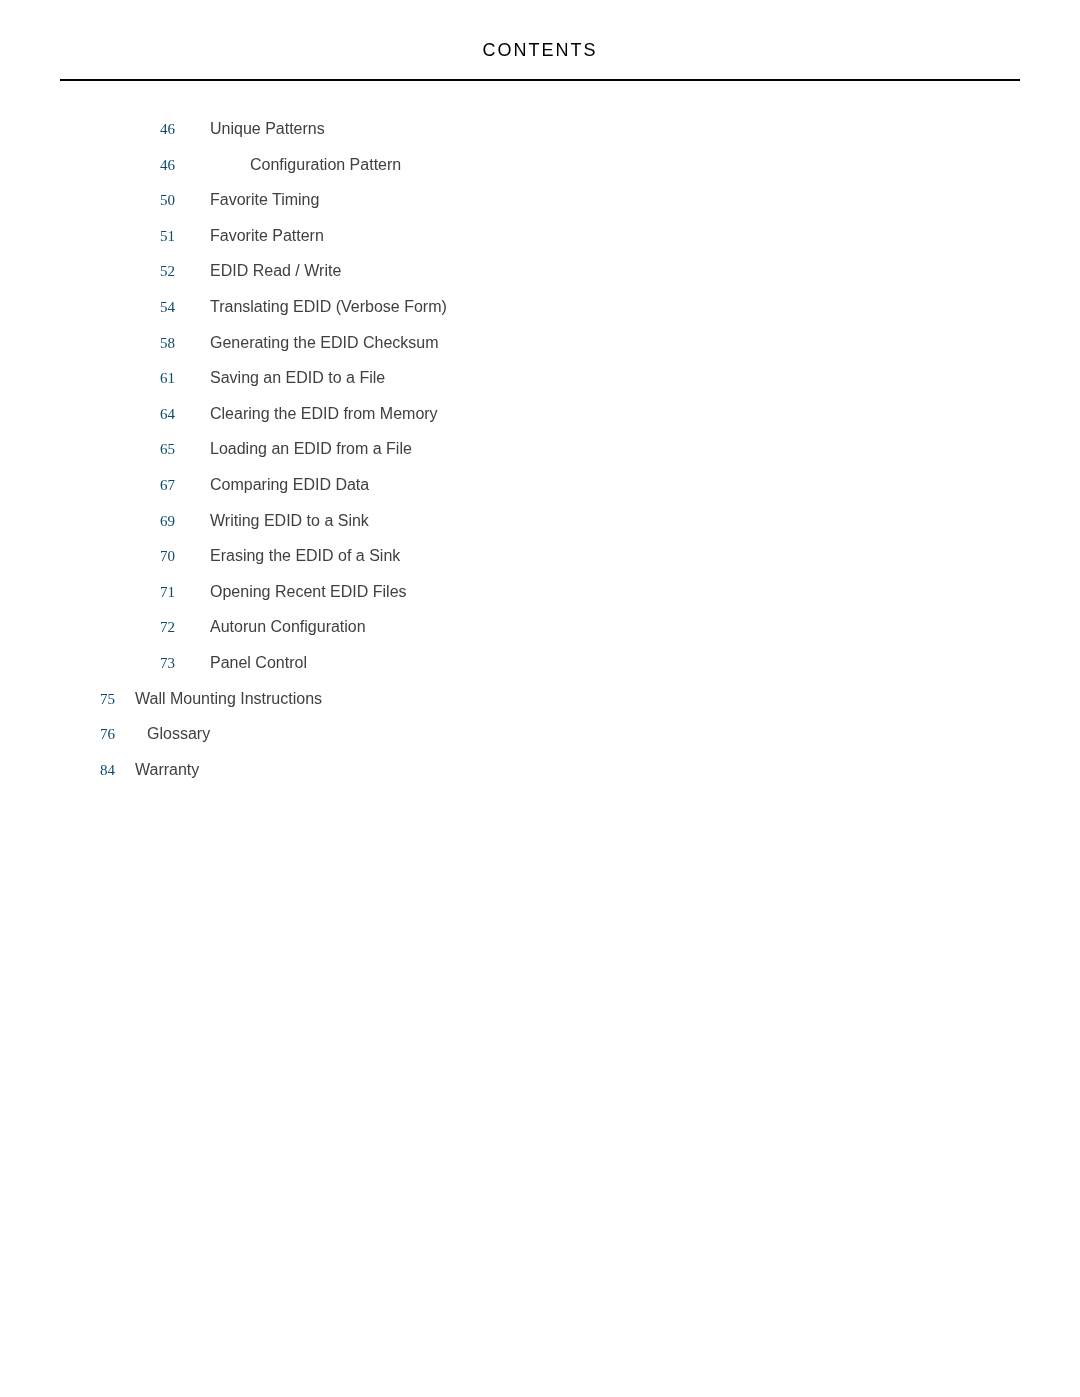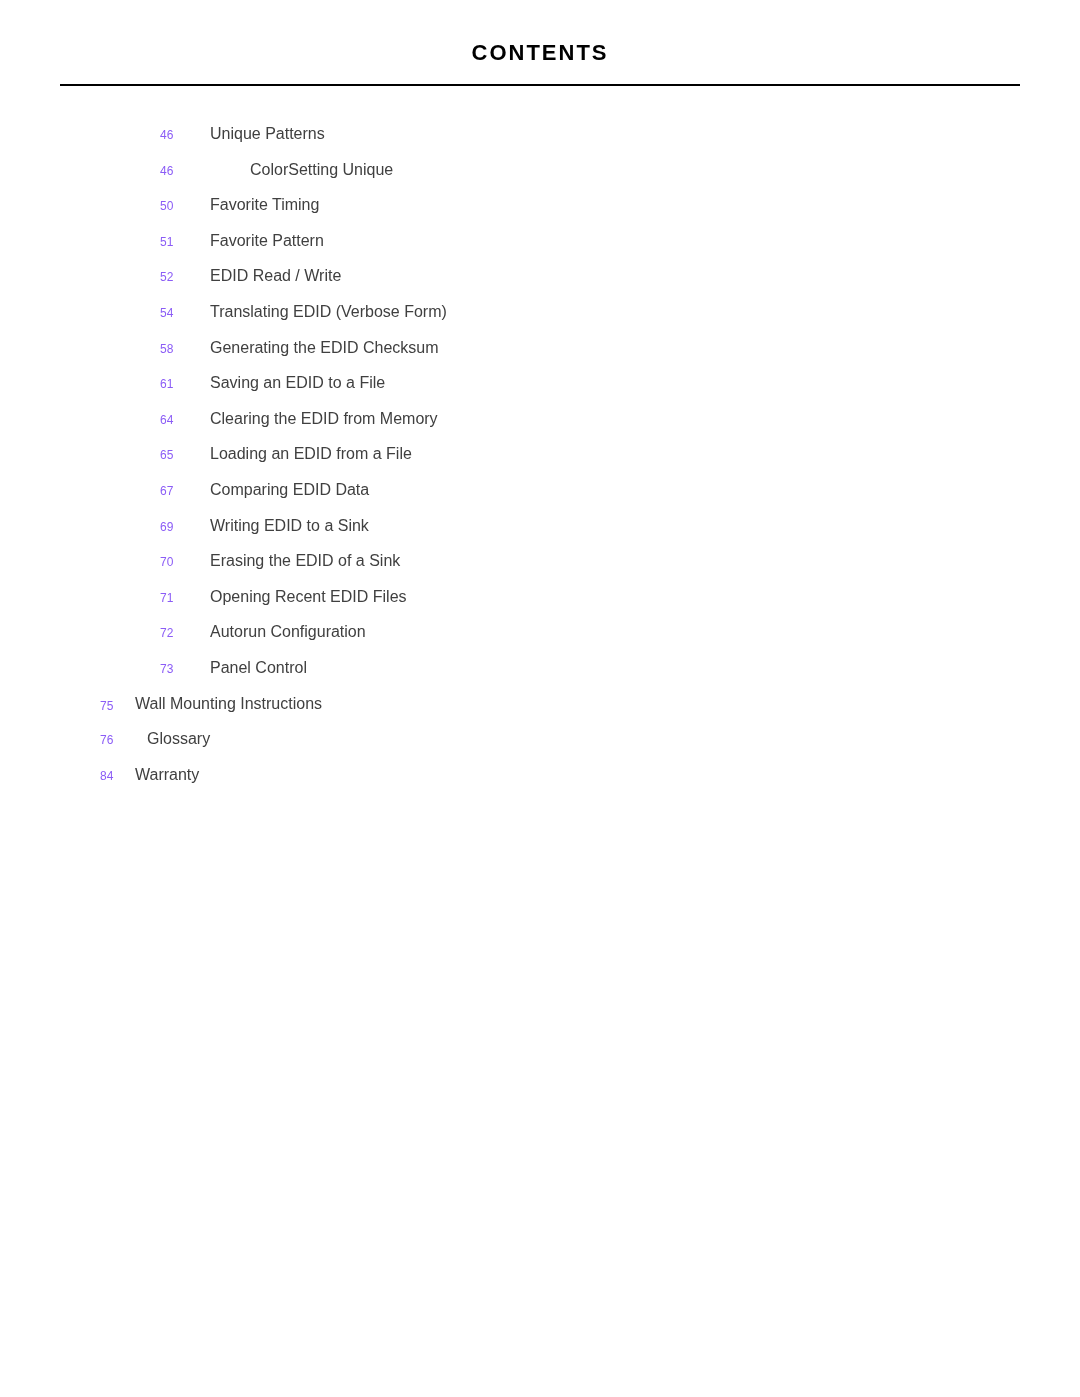--- a/index.html
+++ b/index.html
@@ -12,22 +12,22 @@
       background: #ffffff;
       font-family: Arial, sans-serif;
       width: 1080px;
       min-height: 1397px;
       padding: 40px 60px;
       color: #000000;
     }
 
     .page-title {
       text-align: center;
-      font-size: 22px;
-      font-weight: bold;
+      font-size: 18px;
+      font-weight: normal;
       letter-spacing: 2px;
       margin-bottom: 8px;
       padding-bottom: 10px;
     }
 
     .title-underline {
       border: none;
       border-top: 2px solid #000;
       margin-bottom: 35px;
     }
@@ -41,43 +41,44 @@
     .toc-item {
       display: flex;
       align-items: baseline;
       margin-bottom: 10px;
       font-size: 16px;
       line-height: 1.6;
     }
 
     .toc-number {
       min-width: 50px;
-      font-size: 12px;
-      color: #8b5cf6;
+      font-size: 15px;
+      color: #0c4a6e;
+      font-family: Liberation Serif, serif;
     }
 
     .toc-label {
       font-size: 16px;
       color: #404040;
     }
   </style>
 </head>
 <body>
 
 <h1 class="page-title">CONTENTS</h1>
 <hr class="title-underline">
 
 <ul class="toc-list" id="toc-container">
 <li class="toc-item">
       <span class="toc-number">46</span>
       <span class="toc-label">Unique Patterns</span>
     </li>
     <li class="toc-item">
       <span class="toc-number">46</span>
-      <span class="toc-label" style="padding-left: 40px;">ColorSetting Unique</span>
+      <span class="toc-label" style="padding-left: 40px;">Configuration Pattern</span>
     </li>
     <li class="toc-item">
       <span class="toc-number">50</span>
       <span class="toc-label">Favorite Timing</span>
     </li>
     <li class="toc-item">
       <span class="toc-number">51</span>
       <span class="toc-label">Favorite Pattern</span>
     </li>
     <li class="toc-item">

